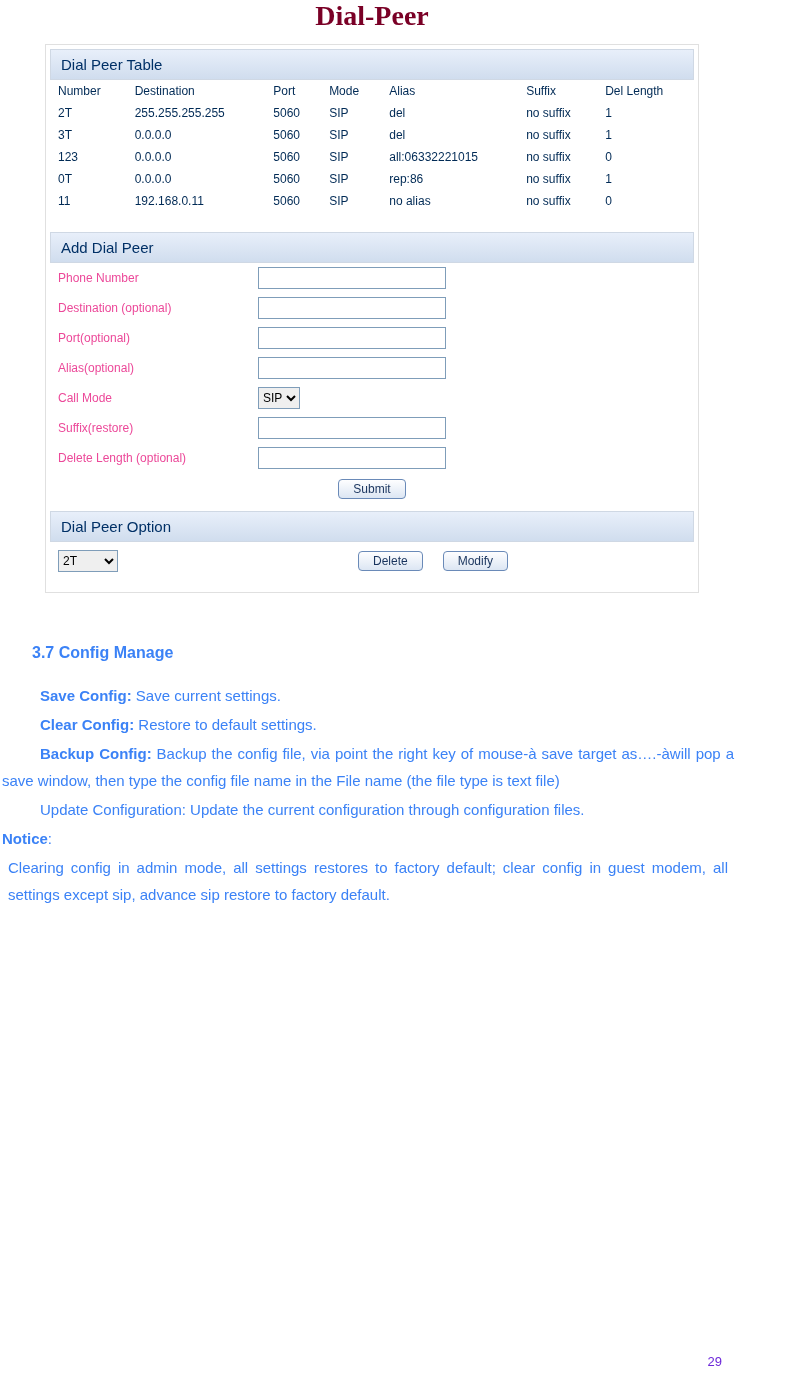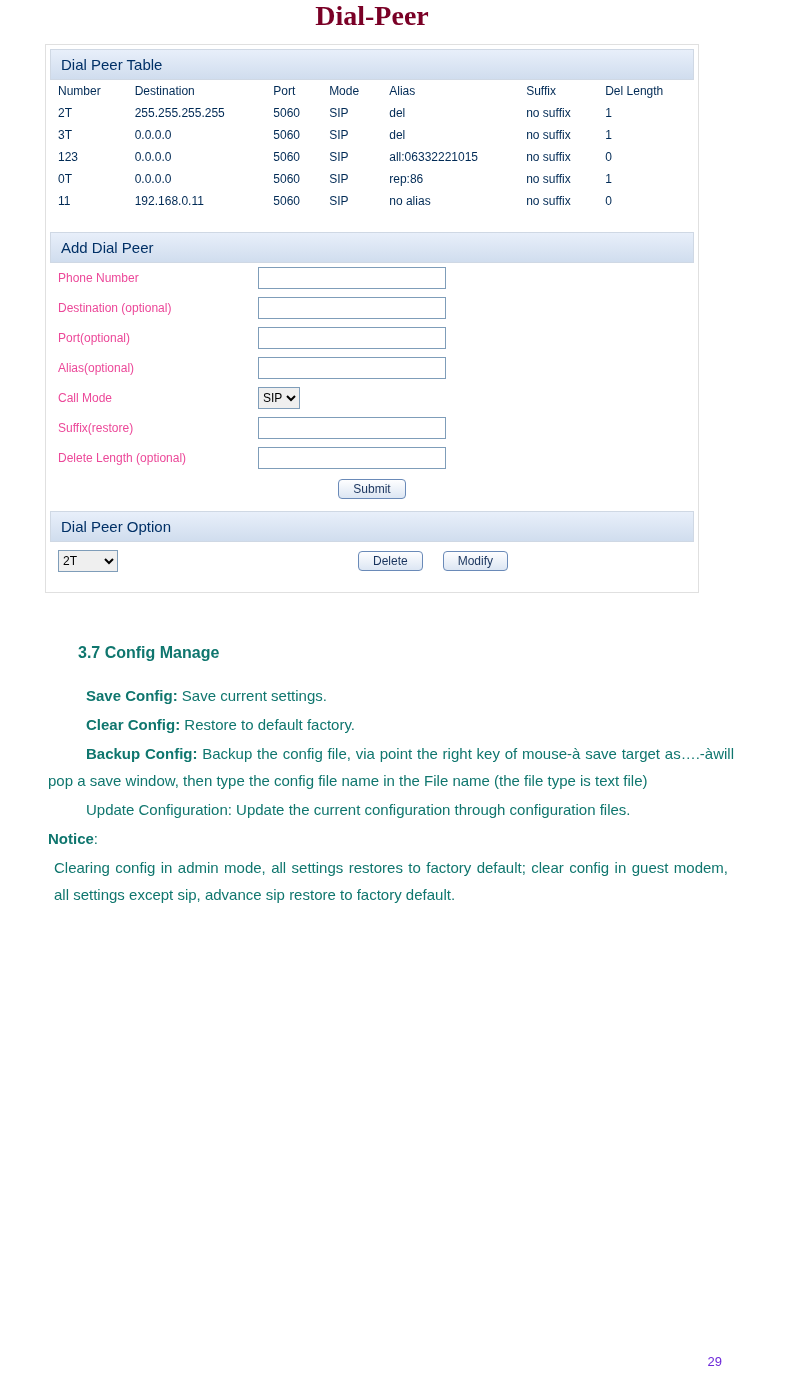--- a/index.html
+++ b/index.html
@@ -93,24 +93,23 @@
     padding:8px 8px 16px 8px;
     justify-content:flex-start;
   }
   .spacer{
     height:20px;
   }
   
   .doc{
     font-family:Verdana,Arial,sans-serif;
     font-size:15px;
-    color:#0f766e;
+    color:#3b82f6;
     line-height:1.8;
     padding:28px 10px 0 2px;
-    margin-left:46px;
   }
   .doc b{font-weight:bold;}
   .heading37{
     font-weight:bold;
     font-size:16px;
     margin:18px 0 14px 30px;
   }
   .para{
     margin:0 0 2px 0;
     text-align:justify;
@@ -247,21 +246,21 @@
 
   <div class="doc">
 
     <div class="heading37">3.7 Config Manage</div>
 
     <p class="para indent">
       <b>Save Config:</b><span> Save current settings.</span>
     </p>
 
     <p class="para indent">
-      <b>Clear Config:</b><span> Restore to default factory.</span>
+      <b>Clear Config:</b><span> Restore to default settings.</span>
     </p>
 
     <p class="para" style="text-indent:38px">
       <b>Backup Config:</b><span> Backup the config file, via point the right key of mouse-à save target as….-àwill pop a save window, then type the config file name in the File name (the file type is text file)</span>
     </p>
 
     <p class="para" style="text-indent:38px">Update Configuration: Update the current configuration through configuration files.</p>
 
     <p class="para">
       <b>Notice</b><span>:</span>

